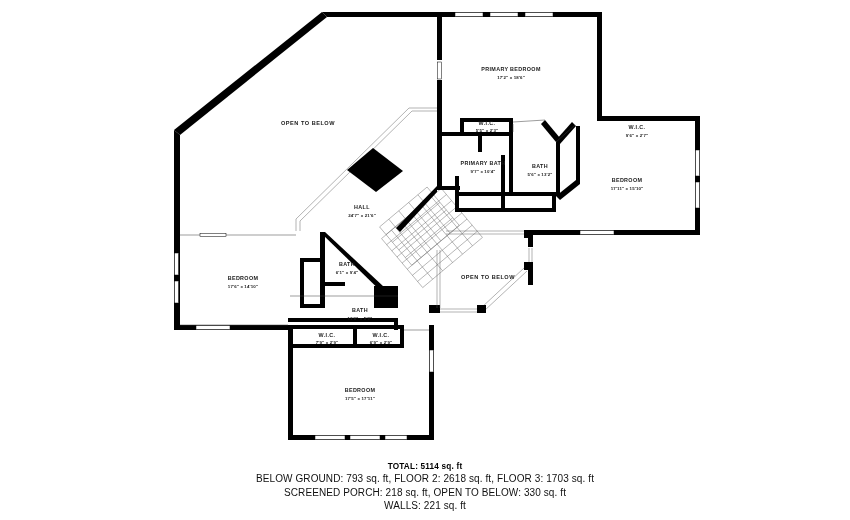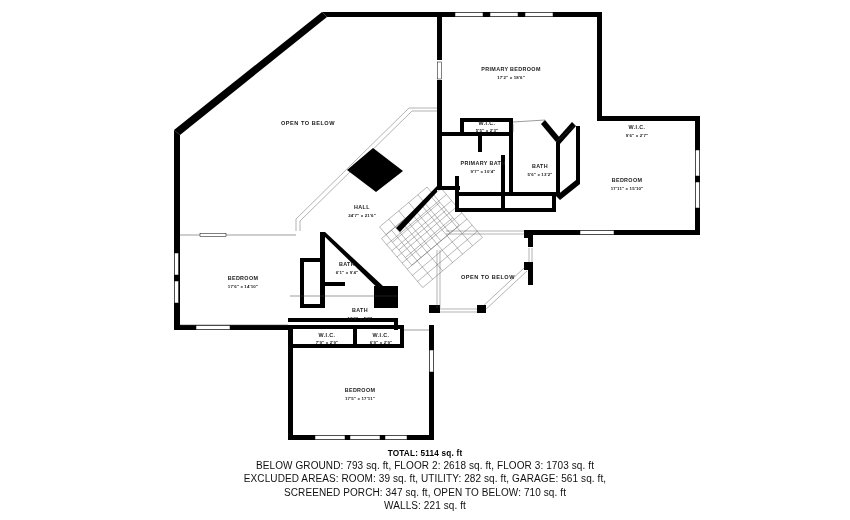--- a/index.html
+++ b/index.html
@@ -329,18 +329,17 @@
 
       <text class="room-name" x="360" y="392">BEDROOM</text>
       <text class="room-dim" x="360" y="400">17'5" x 17'11"</text>
     </g>
 
   </svg>
 
   <div id="summary">
     <p class="total">TOTAL: 5114 sq. ft</p>
     <p class="line">BELOW GROUND: 793 sq. ft, FLOOR 2: 2618 sq. ft, FLOOR 3: 1703 sq. ft</p>
-    <p class="line">EXCLUDED AREAS: ROOM: 39 sq. ft, UTILITY: 282 sq. ft, GARAGE: 561 sq. ft,</p>
-    <p class="line">SCREENED PORCH: 347 sq. ft, OPEN TO BELOW: 710 sq. ft</p>
+    <p class="line">SCREENED PORCH: 218 sq. ft, OPEN TO BELOW: 330 sq. ft</p>
     <p class="line">WALLS: 221 sq. ft</p>
   </div>
 
 </div>
 
 </body></html>

